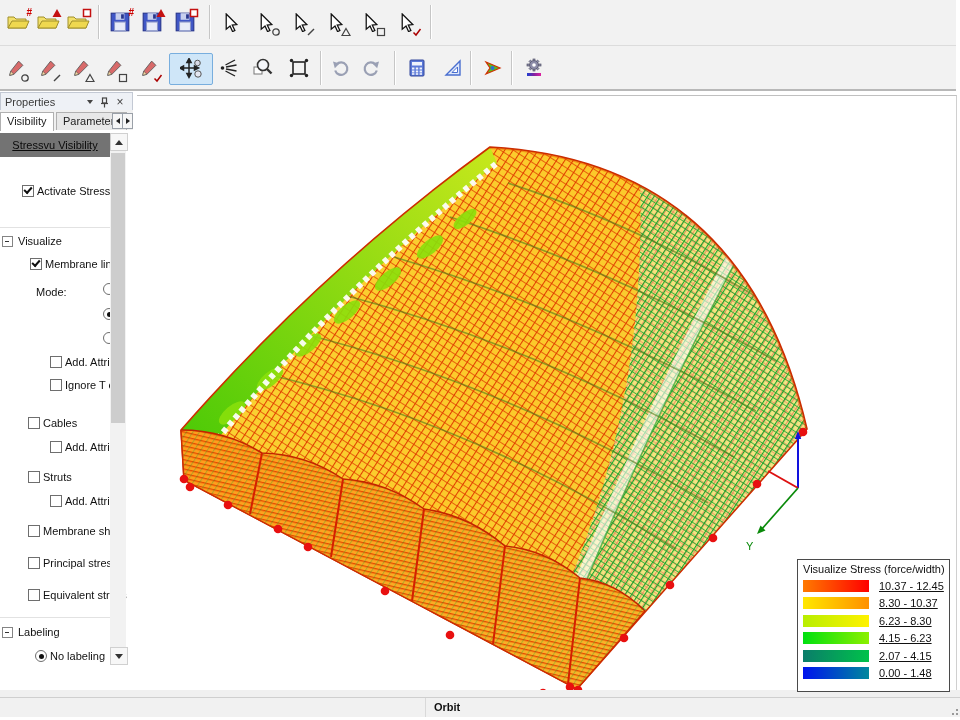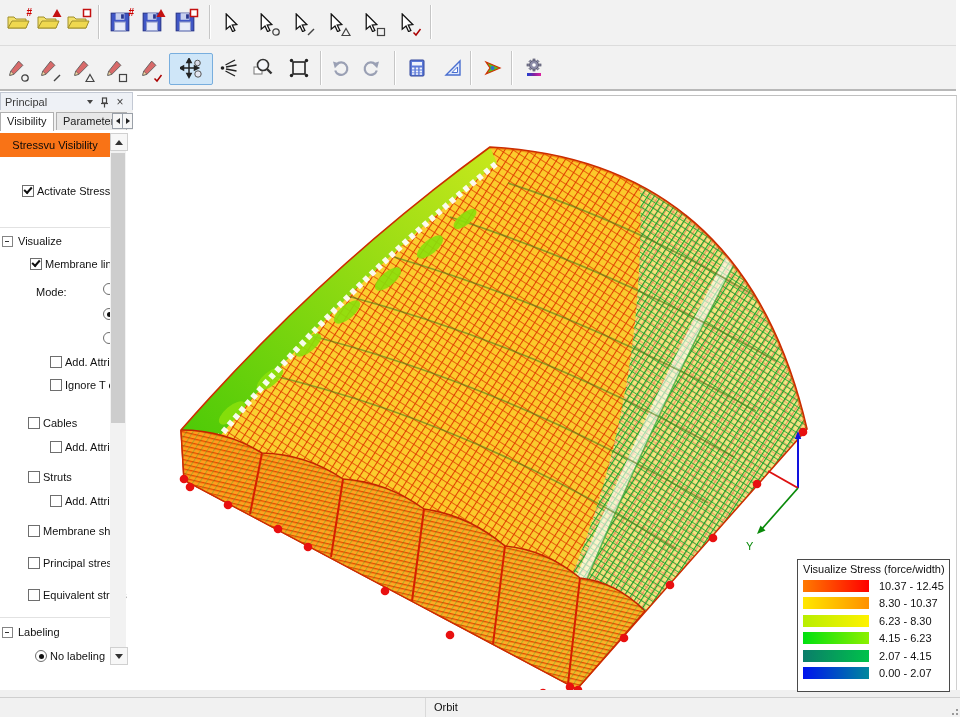--- a/index.html
+++ b/index.html
@@ -29,22 +29,22 @@
   .tri-down{width:0;height:0;border-left:3.5px solid transparent;border-right:3.5px solid transparent;border-top:4px solid #444;}
   #tabs{position:absolute;left:0;top:18px;width:133px;height:20px;background:#f0f0f0;border-bottom:1px solid #a8a8a8;}
   .tab{position:absolute;top:2px;height:17px;padding:0 6px;line-height:17px;background:#e8e8e8;
        border:1px solid #b0b0b0;border-bottom:none;color:#222;}
   .tab.on{background:#fff;height:18px;z-index:2;}
   .tab-arr{position:absolute;top:3px;width:9px;height:14px;background:#f6f6f6;border:1px solid #9aa0a8;
            display:flex;align-items:center;justify-content:center;}
   .tri-l{width:0;height:0;border-top:3.5px solid transparent;border-bottom:3.5px solid transparent;border-right:4px solid #222;}
   .tri-r{width:0;height:0;border-top:3.5px solid transparent;border-bottom:3.5px solid transparent;border-left:4px solid #222;}
   #pcontent{position:absolute;left:0;top:38px;width:133px;height:536px;background:#fff;overflow:hidden;}
-  #sec-head{position:absolute;left:0;top:3px;width:110px;height:24px;background:#f97316;
-            display:flex;align-items:center;justify-content:center;color:#0a0a0a;}
+  #sec-head{position:absolute;left:0;top:3px;width:110px;height:24px;background:#737373;
+            display:flex;align-items:center;justify-content:center;color:#0a0a0a;text-decoration:underline;}
   .prow{position:absolute;height:13px;white-space:nowrap;}
   .prow .lbl{position:absolute;left:15px;top:0;line-height:12px;}
   .cb{position:absolute;left:0;top:0;width:10px;height:10px;background:#fff;border:1px solid #6e6e6e;}
   .prow.on .cb::after{content:"";position:absolute;left:1px;top:1px;width:6px;height:3px;
             border-left:2px solid #101010;border-bottom:2px solid #101010;transform:rotate(-48deg);}
   .rd{position:absolute;left:0;top:0;width:10px;height:10px;background:#fff;border:1px solid #6e6e6e;border-radius:50%;}
   .prow.on .rd::after{content:"";position:absolute;left:2.5px;top:2.5px;width:5px;height:5px;border-radius:50%;background:#101010;}
   .grpbox{position:absolute;left:2px;top:1px;width:9px;height:9px;border:1px solid #848484;background:#fff;}
   .grpbox::after{content:"";position:absolute;left:1.5px;top:3.5px;width:4px;height:1px;background:#333;}
   .grp .lbl{left:18px;}
@@ -57,28 +57,28 @@
   #sthumb{position:absolute;left:1px;top:20px;width:14px;height:270px;background:#cdcdcd;}
   #pfooter{position:absolute;left:0;top:574px;width:131px;height:22px;background:#b9d2ea;
            border:1px solid #8fa9c2;display:flex;align-items:center;justify-content:center;color:#1a1a1a;}
 
   
   #canvas{position:absolute;left:137px;top:95px;width:819px;height:602px;background:#fff;
           border-top:1px solid #c0c0c0;border-right:1px solid #d0d0d0;}
   #legend{position:absolute;left:660px;top:463px;width:151px;height:131px;background:#fff;
           border:1px solid #4a4a4a;z-index:10;}
   #legend .ttl{margin:3px 0 2px 5px;}
-  .lrow{display:flex;align-items:center;height:17.5px;margin-left:5px;}
+  .lrow{display:flex;align-items:center;height:17.5px;margin-left:5px;text-decoration:underline;}
   .lbar{width:66px;height:12px;}
   .lrng{margin-left:10px;}
 
   
   #gray-strip{position:absolute;left:0;top:690px;width:960px;height:7px;background:#f0f0f0;}
   #statusbar{position:absolute;left:0;top:697px;width:960px;height:19px;background:#f1f1f1;border-top:1px solid #cfcfcf;}
-  .sseg{position:absolute;top:0;height:19px;line-height:18px;border-left:1px solid #d9d9d9;padding-left:8px;color:#101010;}
+  .sseg{position:absolute;top:0;height:19px;line-height:18px;border-left:1px solid #d9d9d9;padding-left:8px;color:#101010;font-weight:bold;}
   #grip{position:absolute;right:2px;bottom:2px;width:10px;height:10px;}
   #grip i{position:absolute;width:2px;height:2px;background:#9a9a9a;}
 </style>
 </head>
 <body>
 
 <div id="tbar1" class="tbar">
 
   <div class="tbtn" style="left:3px">
     <svg width="24" height="20" viewBox="0 0 24 20">
@@ -345,21 +345,21 @@
         <circle cx="10" cy="7" r="4.4"></circle>
       </g>
       <circle cx="10" cy="7" r="1.8" fill="#fff"></circle>
       <rect x="3" y="15" width="14" height="3" fill="url(#gbar)"></rect>
     </svg>
   </div>
 </div>
 
 <div id="panel">
   <div id="panel-title">
-    <span class="t">Principal</span>
+    <span class="t">Properties</span>
     <span class="ptb" id="ptb-drop">
         <span class="tri-down"></span>
       </span>
     <span class="ptb" id="ptb-pin">
       <svg width="9" height="11" viewBox="0 0 9 11">
           <rect x="2.5" y="1" width="4" height="5" fill="none" stroke="#444" stroke-width="1.2"></rect>
           <line x1="1" y1="6.5" x2="8" y2="6.5" stroke="#444" stroke-width="1.2"></line>
           <line x1="4.5" y1="6.5" x2="4.5" y2="10.5" stroke="#444" stroke-width="1.2"></line>
         </svg>
     </span>
@@ -600,21 +600,21 @@
     <div class="lrow">
       <span class="lbar" style="background: linear-gradient(90deg, rgb(0, 224, 16), rgb(140, 240, 0));"></span>
       <span class="lrng">4.15 - 6.23</span>
     </div>
     <div class="lrow">
       <span class="lbar" style="background: linear-gradient(90deg, rgb(10, 125, 106), rgb(0, 194, 74));"></span>
       <span class="lrng">2.07 - 4.15</span>
     </div>
     <div class="lrow">
       <span class="lbar" style="background: linear-gradient(90deg, rgb(0, 19, 238), rgb(0, 136, 157));"></span>
-      <span class="lrng">0.00 - 2.07</span>
+      <span class="lrng">0.00 - 1.48</span>
     </div>
   </div>
 </div>
 
 <div id="gray-strip"></div>
 <div id="statusbar">
   <span class="sseg" style="left:425px;width:164px">Orbit</span>
   <span id="grip">
     <i style="right:0;bottom:0"></i>
       <i style="right:4px;bottom:0"></i>

